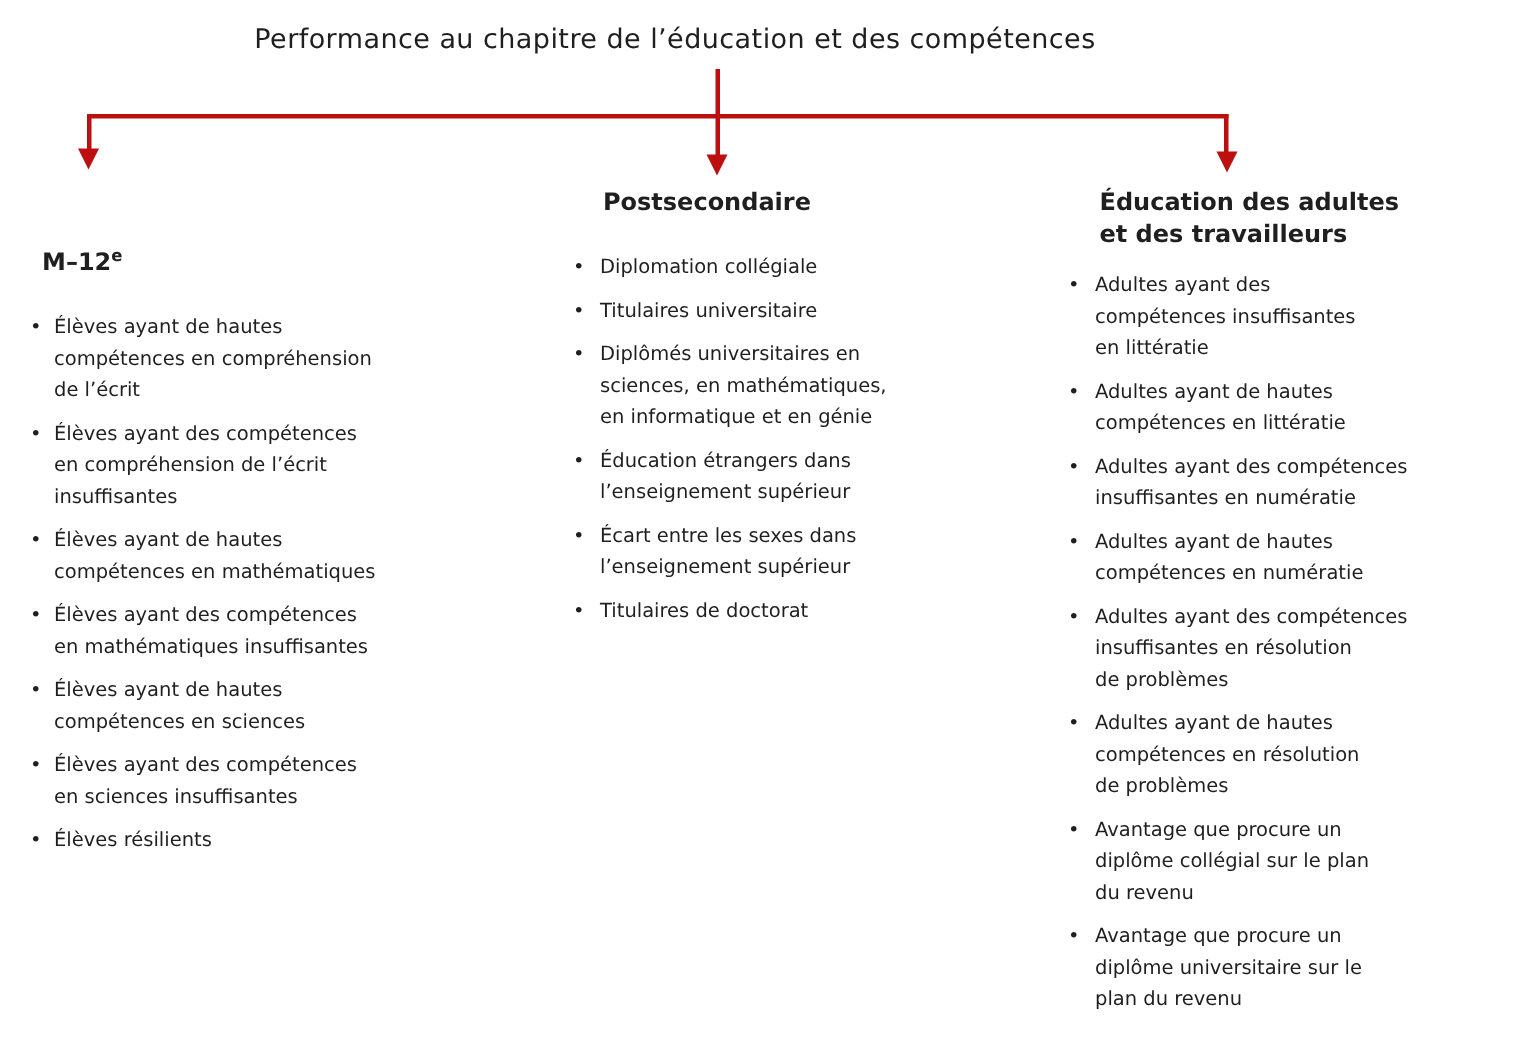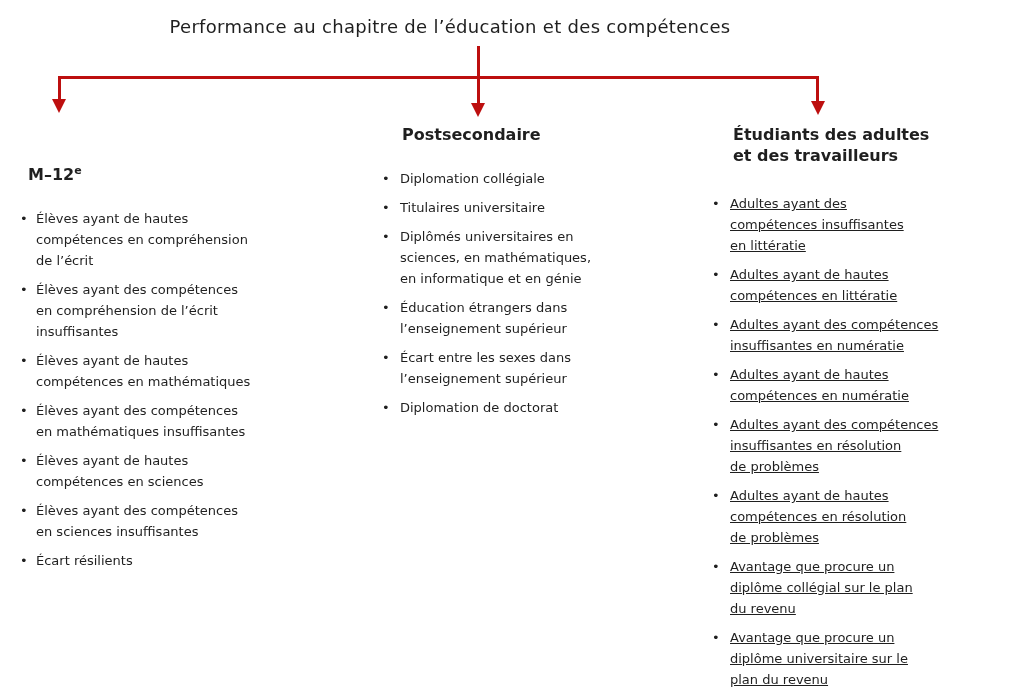--- a/index.html
+++ b/index.html
@@ -51,21 +51,21 @@
   .col-m12 .col-header{margin-left:8px;}
   .col-post .col-header{margin-left:20px;}
   .col-adult .col-header{margin-left:21px;}
   .col-header sup{font-size:11px;line-height:0;}
   ul.items{
     list-style:none;
     margin:0;padding:0;
   }
   .col-m12 ul.items{margin-top:23px;}
   .col-post ul.items{margin-top:23px;}
-  .col-adult ul.items{margin-top:27px;text-decoration:underline;}
+  .col-adult ul.items{margin-top:14px;}
   ul.items li{
     position:relative;
     font-size:13px;
     line-height:21px;
     margin:0 0 8px 0;
     white-space:pre;
   }
   .col-m12 ul.items li{padding-left:16px;}
   .col-post ul.items li{padding-left:18px;}
   .col-adult ul.items li{padding-left:18px;}
@@ -100,42 +100,42 @@
 en compréhension de l’écrit
 insuffisantes</li>
       <li>Élèves ayant de hautes
 compétences en mathématiques</li>
       <li>Élèves ayant des compétences
 en mathématiques insuffisantes</li>
       <li>Élèves ayant de hautes
 compétences en sciences</li>
       <li>Élèves ayant des compétences
 en sciences insuffisantes</li>
-      <li>Écart résilients</li>
+      <li>Élèves résilients</li>
     </ul>
   </section>
 
   <section class="col col-post">
     <h2 class="col-header"><span>Postsecondaire</span><sup></sup></h2>
     <ul class="items">
       <li>Diplomation collégiale</li>
       <li>Titulaires universitaire</li>
       <li>Diplômés universitaires en
 sciences, en mathématiques,
 en informatique et en génie</li>
       <li>Éducation étrangers dans
 l’enseignement supérieur</li>
       <li>Écart entre les sexes dans
 l’enseignement supérieur</li>
-      <li>Diplomation de doctorat</li>
+      <li>Titulaires de doctorat</li>
     </ul>
   </section>
 
   <section class="col col-adult">
-    <h2 class="col-header"><span>Étudiants des adultes
+    <h2 class="col-header"><span>Éducation des adultes
 et des travailleurs</span><sup></sup></h2>
     <ul class="items">
       <li>Adultes ayant des
 compétences insuffisantes
 en littératie</li>
       <li>Adultes ayant de hautes
 compétences en littératie</li>
       <li>Adultes ayant des compétences
 insuffisantes en numératie</li>
       <li>Adultes ayant de hautes

